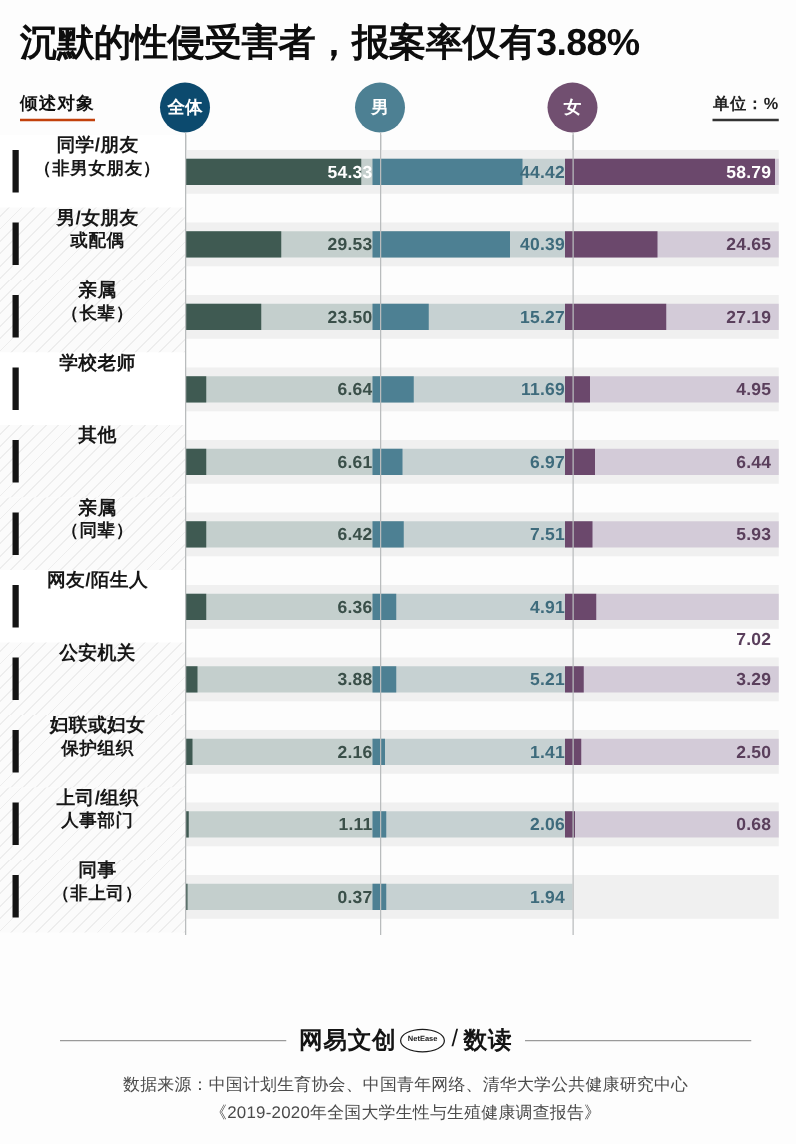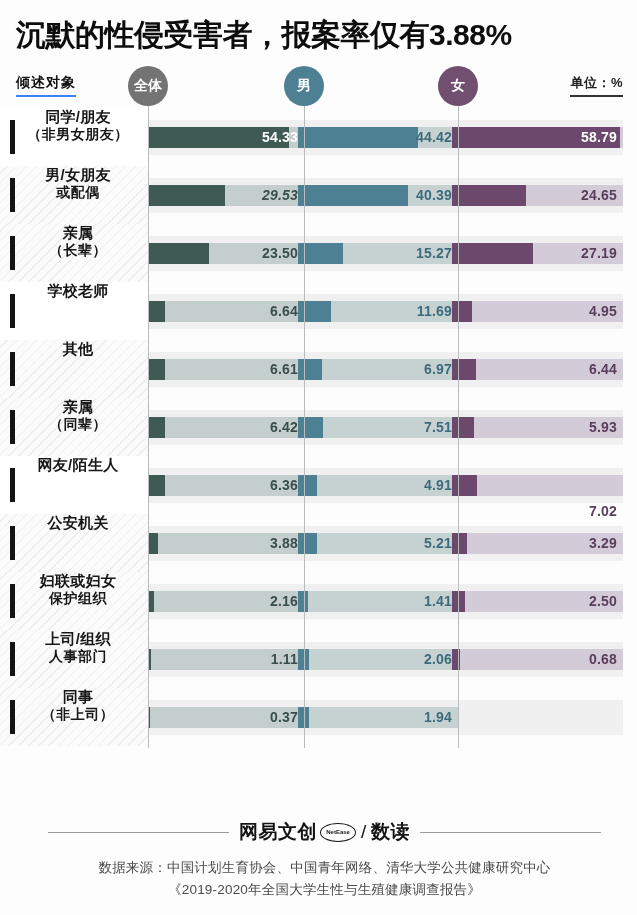--- a/index.html
+++ b/index.html
@@ -36,21 +36,21 @@
     position:relative;
     height:48px;
     margin:4px 0 0 0;
   }
   .hdr-left{
     position:absolute;
     left:16px; top:14px;
     font-size:14px;
     font-weight:bold;
     color:#111;
-    border-bottom:2px solid #3b82f6;
+    border-bottom:2px solid #c2410c;
     padding-bottom:3px;
     letter-spacing:1px;
   }
   .hdr-unit{
     position:absolute;
     right:14px; top:14px;
     font-size:13px;
     font-weight:bold;
     color:#222;
     border-bottom:2px solid #333;
@@ -252,21 +252,21 @@
 
 <div class="page">
 
   <div class="title-wrap">
     <div class="title">沉默的性侵受害者，报案率仅有3.88%</div>
   </div>
 
   <div class="header">
     <div class="hdr-left">倾述对象</div>
     <div class="hdr-unit">单位：%</div>
-    <div class="pill p0" style="background: #737373;">
+    <div class="pill p0" style="background: #0c4a6e;">
         <span>全体</span>
       </div>
     <div class="pill p1" style="background: rgb(77, 128, 147);">
         <span>男</span>
       </div>
     <div class="pill p2" style="background: rgb(113, 79, 112);">
         <span>女</span>
       </div>
     <div class="stem s0"></div>
     <div class="stem s1"></div>
@@ -301,21 +301,21 @@
       </div>
       <div class="row">
         <div class="band"></div>
         <div class="lbl-cell hatch">
           <div class="tick"></div>
           <div class="lbl-text"><span>男/女朋友</span><span class="sub">或配偶</span></div>
         </div>
         <div class="track t0">
           <div class="track-bg" style="background: rgb(196, 207, 205);"></div>
           <div class="bar" style="background: rgb(63, 90, 82); width: 82.778px;"></div>
-          <div class="val" style="color: rgb(58, 79, 73); font-style: italic;">29.53</div>
+          <div class="val" style="color: rgb(58, 79, 73);">29.53</div>
         </div>
         <div class="track t1">
           <div class="track-bg" style="background: rgb(198, 209, 210);"></div>
           <div class="bar" style="background: rgb(77, 128, 147); width: 109.668px;"></div>
           <div class="val" style="color: rgb(62, 107, 124);">40.39</div>
         </div>
         <div class="track t2">
           <div class="track-bg" style="background: rgb(211, 203, 216);"></div>
           <div class="bar" style="background: rgb(107, 72, 108); width: 73.7875px;"></div>
           <div class="val" style="color: rgb(90, 63, 92);">24.65</div>

